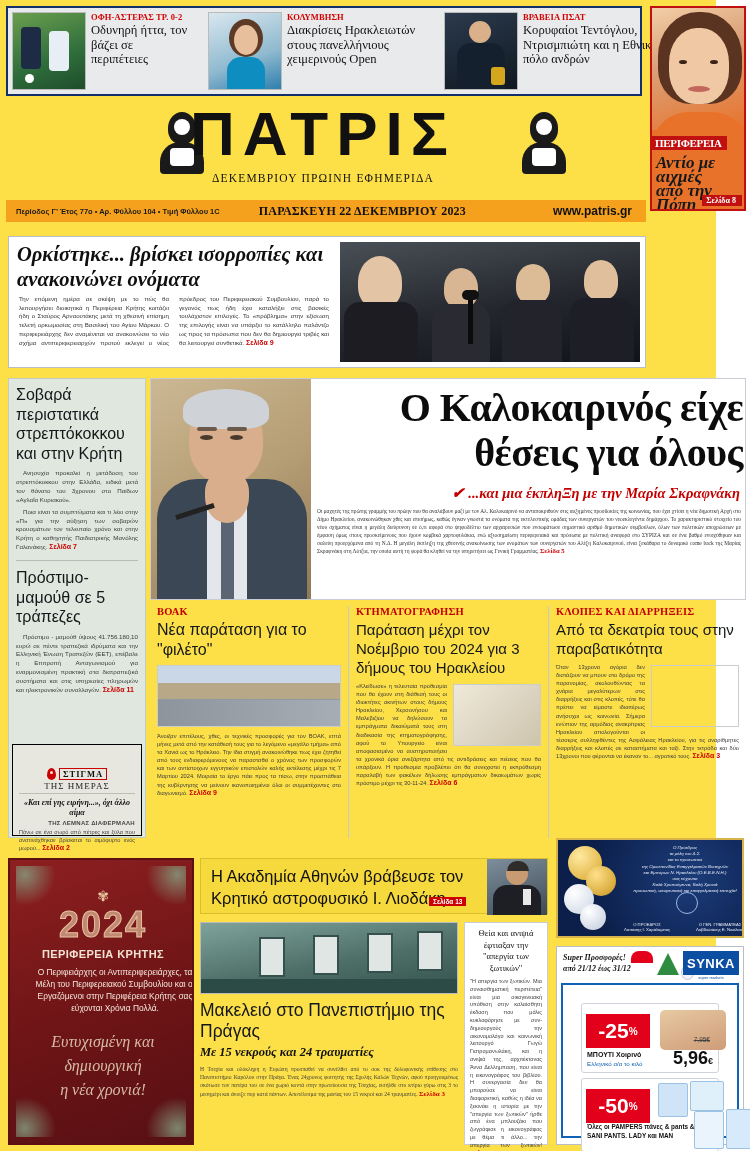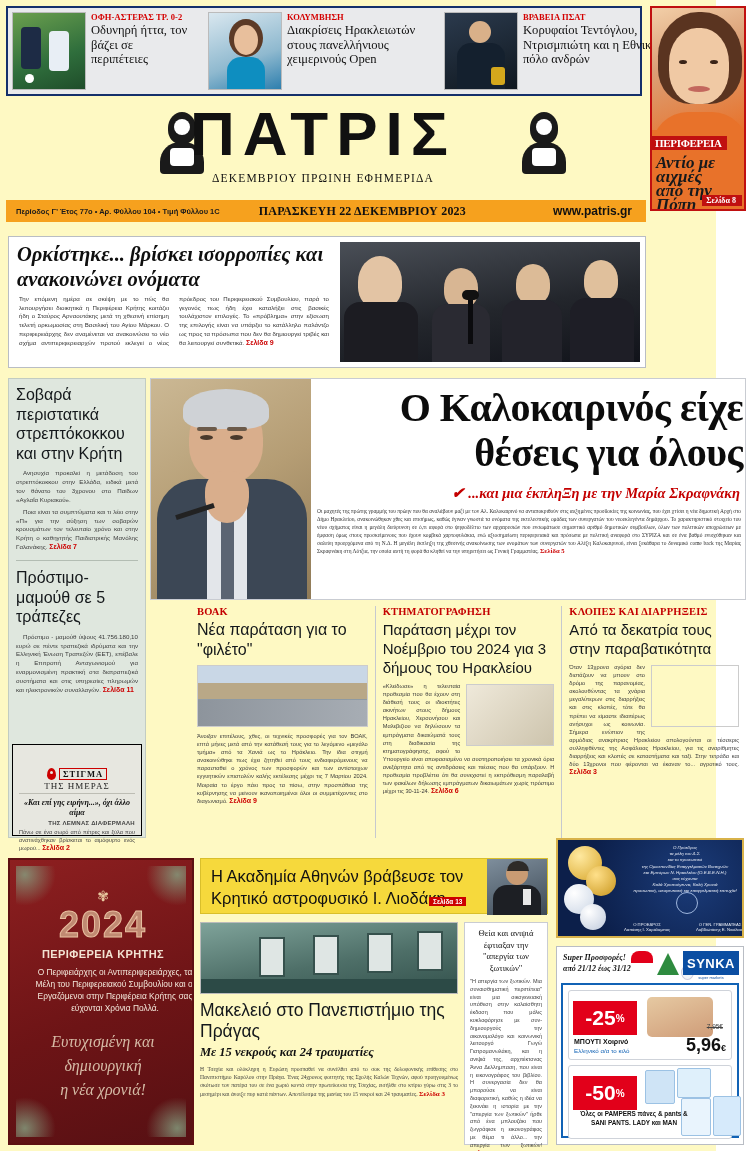--- a/index.html
+++ b/index.html
@@ -2,21 +2,21 @@
 <html><head>
 <meta charset="utf-8">
 <style>
   * { box-sizing: border-box; margin: 0; padding: 0; }
   html, body {
     width: 750px; height: 1151px;
     background: #ffffff;
     font-family: "Liberation Sans", sans-serif;
     overflow: hidden;
   }
-  .page { position: relative; width: 716px; height: 1151px; background:#fef9c3; }
+  .page { position: relative; width: 716px; height: 1151px; background:#fde047; }
 
   
   .sports-strip {
     position:absolute; left:6px; top:6px; width:636px; height:90px;
     border:2px solid #14306b; background:#e9eaec;
     display:flex; align-items:center; padding:4px 0 4px 4px;
   }
   .sp-item { display:flex; align-items:stretch; height:78px; }
   .sp-photo { width:74px; height:78px; flex:0 0 74px; border:1px solid #bbb; overflow:hidden; position:relative; }
   .sp-text { padding-left:5px; padding-right:6px; display:flex; flex-direction:column; justify-content:flex-start; }
@@ -138,21 +138,21 @@
   .hero-check { display:inline-block; color:#c40000; font-size:15px; margin-right:4px; }
   .hero-body { position:absolute; left:166px; top:128px; width:424px;
     font-size:5.4px; line-height:8.1px; color:#2e2e2e; text-align:justify;
     font-family:"Liberation Serif", serif; }
   .hero-body .pg { color:#c00; font-weight:bold; font-size:6.6px; }
 
   
   .mid { position:absolute; left:150px; top:606px; width:596px; height:232px; display:flex; }
   .mid .col { position:relative; padding:0 7px; }
   .mid .col + .col { border-left:1px solid #c6c9cf; }
-  .c1 { width:198px;margin-left:40px; } .c2 { width:200px; } .c3 { width:198px; }
+  .c1 { width:198px; } .c2 { width:200px; } .c3 { width:198px; }
   .kicker { color:#c40000; font-family:"Liberation Serif", serif; font-weight:bold; font-size:10.5px;
     letter-spacing:0.2px; margin-bottom:3px; }
   .colhead { font-family:"Liberation Sans", sans-serif; font-size:16px; line-height:20px; color:#14181b; }
   .colhead.sm { font-size:15px; line-height:19px; }
   .colbody { font-size:5.7px; line-height:8.1px; color:#3a3a3a; text-align:justify; margin-top:5px; }
   .thumb { width:100%; height:62px; margin-top:5px; border:1px solid #ccc; }
   .thumb.road { background:linear-gradient(180deg,#c9d7e6 0 28%,#b9a887 28% 55%,#8e9aa3 55% 100%); position:relative; }
   .thumb.road::after { content:""; position:absolute; left:0; bottom:0; width:100%; height:44%;
     background:linear-gradient(90deg,#8d949c,#a7adb4); }
   .thumb-float { float:right; width:88px; height:62px; margin:2px 0 3px 6px; border:1px solid #ccc; }
@@ -210,21 +210,21 @@
   .synka { position:absolute; left:556px; top:946px; width:188px; height:199px;
     background:#fff; border:1px solid #b9bdc4; }
   .sy-top { position:relative; height:36px; }
   .sy-offer { position:absolute; left:6px; top:5px; font-family:"Liberation Serif", serif; font-style:italic;
     font-weight:bold; font-size:8px; color:#111; line-height:11px; }
   .sy-logo { position:absolute; right:4px; top:4px; width:56px; height:24px; background:#0b4ea2; color:#fff;
     font-weight:bold; font-size:13px; display:flex; align-items:center; justify-content:center; letter-spacing:0.5px; }
   .sy-logo-sub { position:absolute; right:4px; top:28px; width:56px; text-align:center; font-size:4px; color:#0b4ea2; }
   .sy-tree { position:absolute; left:100px; top:6px; width:0; height:0;
     border-left:11px solid transparent; border-right:11px solid transparent; border-bottom:22px solid #2e8b3f; }
-  .sy-body { border:2px solid #1162b5; margin:0 4px 4px 4px; height:155px; padding:5px; background:#fff;text-align:center; }
+  .sy-body { border:2px solid #1162b5; margin:0 4px 4px 4px; height:155px; padding:18px; background:#fff; }
   .sy-card { border:1px solid #cfd3da; border-radius:3px; height:70px; position:relative; margin-bottom:5px; background:#fff; }
   .sy-badge { position:absolute; left:4px; top:10px; width:64px; height:34px; background:#e2001a; color:#fff;
     display:flex; align-items:center; justify-content:center; font-weight:bold; font-size:21px; }
   .sy-badge sup { font-size:10px; }
   .sy-lbl1 { position:absolute; left:5px; top:47px; font-size:7px; font-weight:bold; color:#111; }
   .sy-lbl2 { position:absolute; left:5px; top:56px; font-size:6.2px; color:#1162b5; }
   .sy-old { position:absolute; right:8px; top:32px; font-size:6.5px; color:#444; text-decoration:line-through; }
   .sy-price { position:absolute; right:5px; top:44px; font-size:18px; font-weight:bold; color:#111; }
   .sy-price small { font-size:9px; }
   .sy-meat { position:absolute; left:78px; top:6px; width:66px; height:40px;

